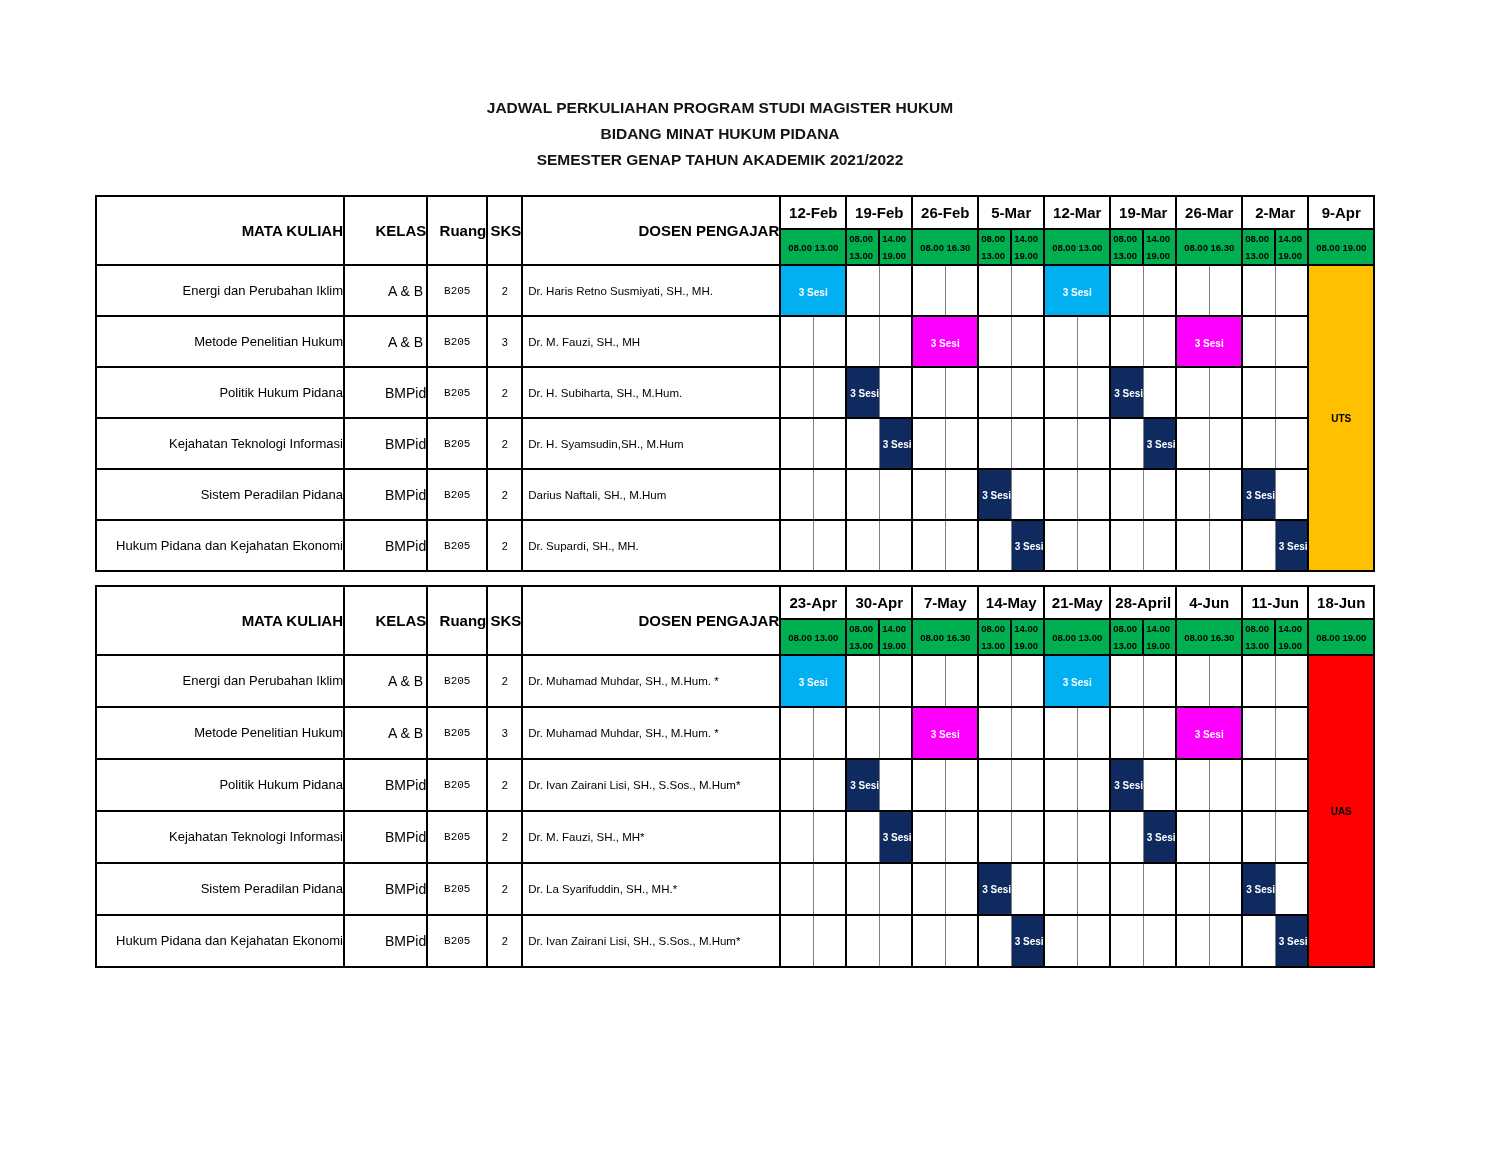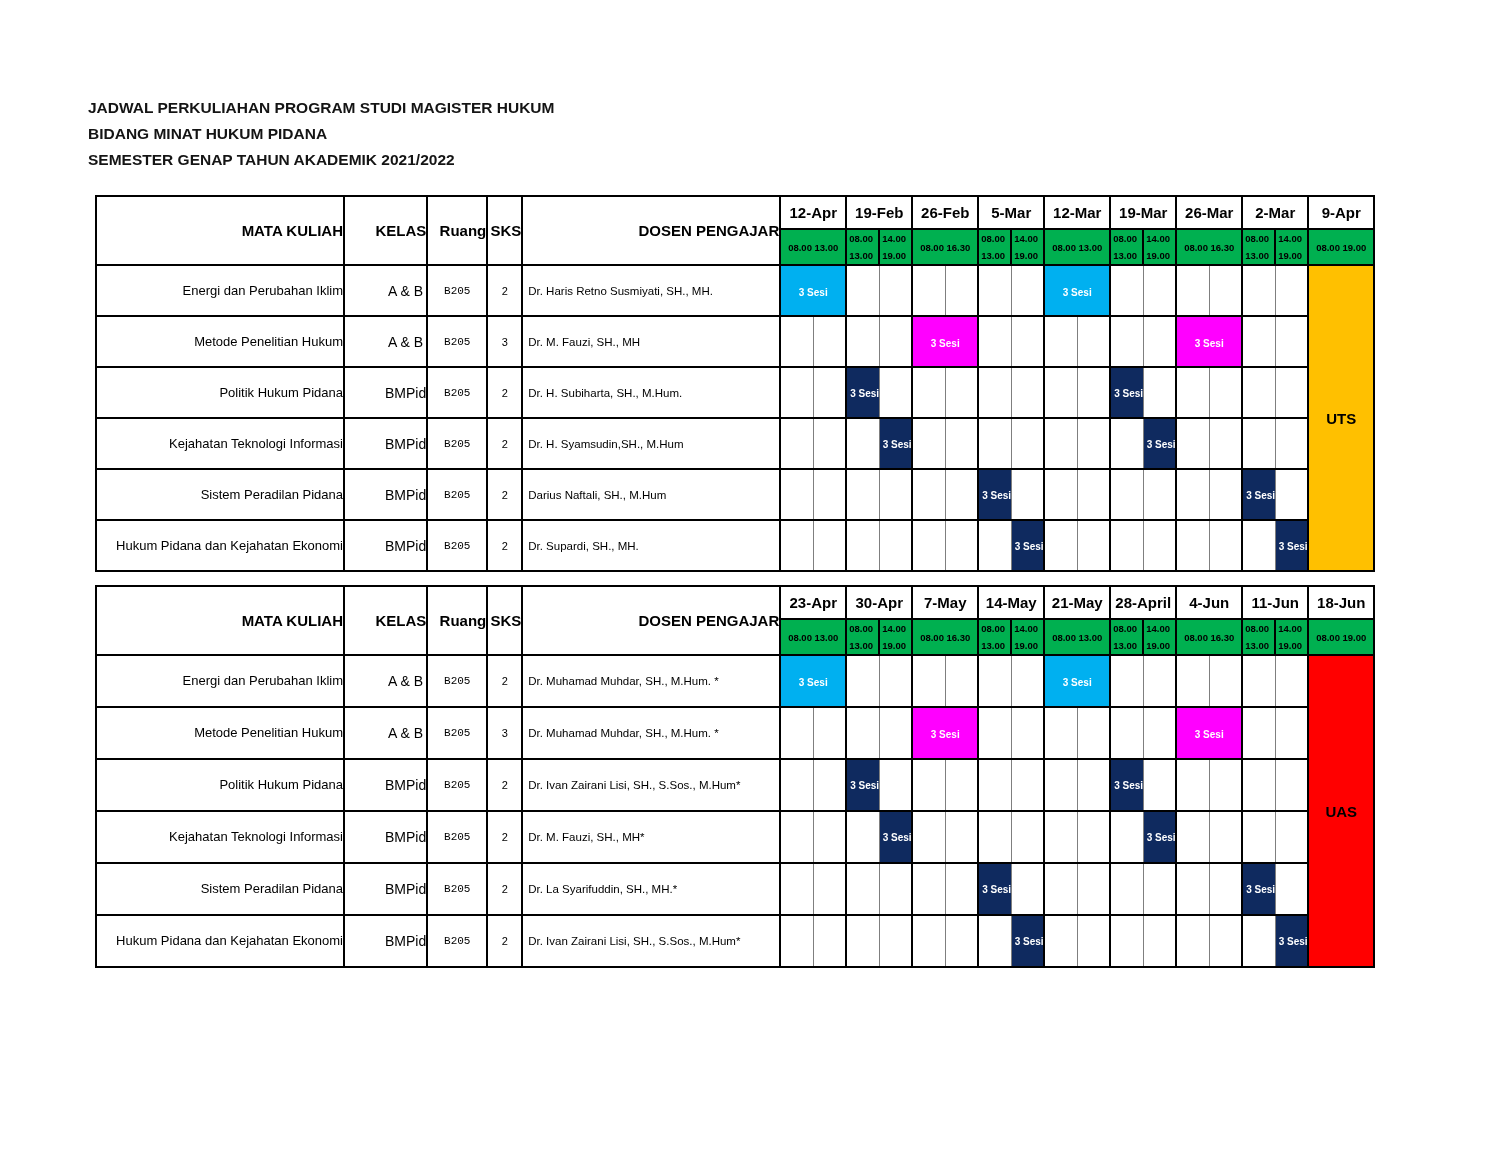--- a/index.html
+++ b/index.html
@@ -1,21 +1,21 @@
 <!DOCTYPE html>
 <html><head>
 <meta charset="utf-8">
 <style>
   html,body{margin:0;padding:0;}
   body{
     width:1500px;height:1159px;background:#ffffff;position:relative;
     font-family:"Liberation Sans",sans-serif;color:#000;
   }
   .title-block{
-    position:absolute;top:95px;left:88px;width:1250px;text-align:left;
+    position:absolute;top:95px;left:95px;width:1250px;text-align:center;
     font-weight:700;font-size:15.5px;line-height:26px;color:#141414;
   }
   .sched-table{
     position:absolute;left:95px;border-collapse:collapse;table-layout:fixed;
     background:#fff;
   }
   .t0{top:195px;}
   .t1{top:585px;}
   th,td{border:2px solid #000;padding:0;overflow:visible;}
   tr.date-row{height:33px;}
@@ -32,21 +32,21 @@
   td.kelas{font-size:14px;text-align:center;vertical-align:middle;padding-left:40px;}
   td.ruang{font-size:11px;text-align:center;vertical-align:middle;font-family:Liberation Mono, monospace;}
   td.sks{font-size:11px;text-align:center;vertical-align:middle;}
   td.dosen{font-size:11.5px;text-align:left;vertical-align:middle;padding-left:5px;}
   td.slot{position:relative;background:#fff;}
   td.slot.sub-l{border-right:1px solid #7f7f7f;}
   td.slot.sub-r{border-left:1px solid #7f7f7f;}
   .sesi{color:#fff;font-size:10px;font-weight:700;white-space:nowrap;}
   td.slot.full{text-align:center;vertical-align:middle;}
   .sesi.over{position:absolute;left:3px;top:50%;transform:translateY(-50%);z-index:2;}
-  td.exam{font-size:15px;font-weight:700;text-align:center;vertical-align:middle;}
+  td.exam{font-size:10px;font-weight:700;text-align:center;vertical-align:middle;}
 </style>
 </head>
 <body>
 
 <div class="title-block">
   <div>JADWAL PERKULIAHAN PROGRAM STUDI MAGISTER HUKUM</div>
   <div>BIDANG MINAT HUKUM PIDANA</div>
   <div>SEMESTER GENAP TAHUN AKADEMIK 2021/2022</div>
 </div>
 
@@ -77,21 +77,21 @@
         <col style="width: 33px;">
         <col style="width: 33px;">
       </colgroup>
       <thead>
         <tr class="date-row">
           <th class="head-label" rowspan="2">MATA KULIAH</th>
           <th class="head-label" rowspan="2">KELAS</th>
           <th class="head-label" rowspan="2">Ruang</th>
           <th class="head-label" rowspan="2">SKS</th>
           <th class="head-label" rowspan="2">DOSEN PENGAJAR</th>
-          <th class="date-head" colspan="2">12-Apr</th>
+          <th class="date-head" colspan="2">12-Feb</th>
           <th class="date-head" colspan="2">19-Feb</th>
           <th class="date-head" colspan="2">26-Feb</th>
           <th class="date-head" colspan="2">5-Mar</th>
           <th class="date-head" colspan="2">12-Mar</th>
           <th class="date-head" colspan="2">19-Mar</th>
           <th class="date-head" colspan="2">26-Mar</th>
           <th class="date-head" colspan="2">2-Mar</th>
           <th class="date-head" colspan="2">9-Apr</th>
         </tr>
         <tr class="time-row">

